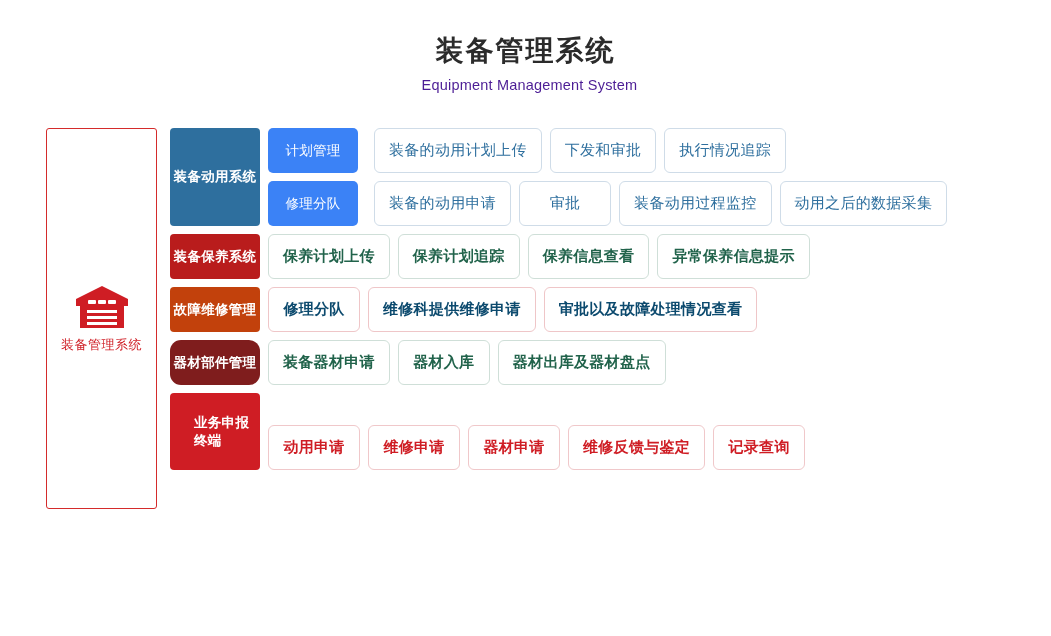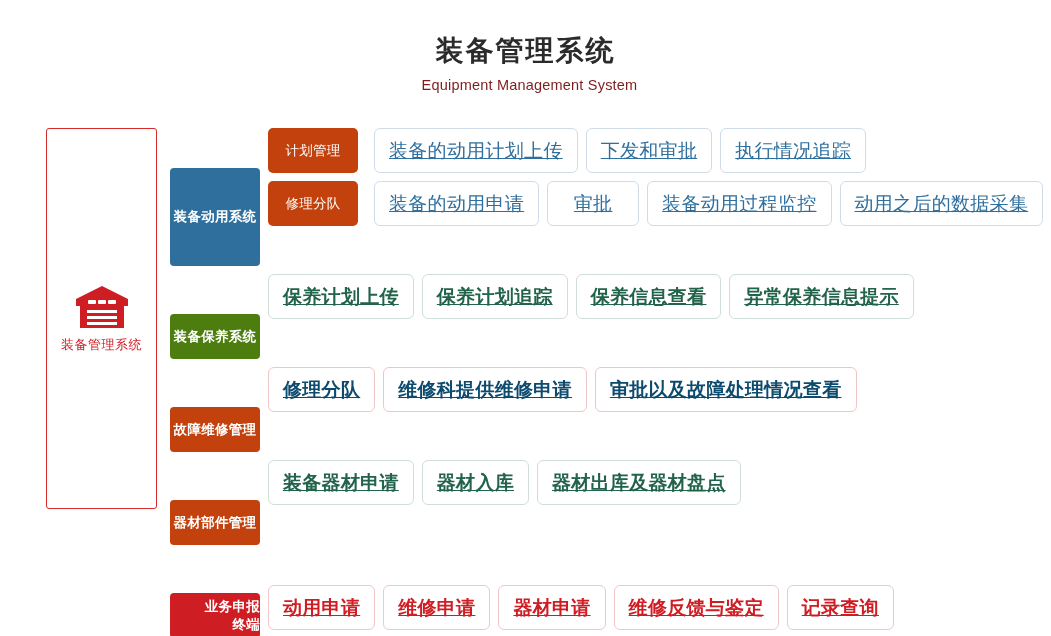--- a/index.html
+++ b/index.html
@@ -30,21 +30,21 @@
     margin: 0;
     font-size: 28px;
     font-weight: bold;
     color: #2b2b2b;
     letter-spacing: 2px;
     line-height: 1.2;
   }
   .header .subtitle {
     margin-top: 9px;
     font-size: 14.5px;
-    color: #7f1d1d;
+    color: #4c1d95;
     font-weight: normal;
     letter-spacing: 0.2px;
     margin-left: 8px;
   }
 
   
   .content {
     position: absolute;
     top: 128px;
     left: 0;
@@ -94,25 +94,24 @@
   .cat-btn {
     width: 90px;
     min-height: 45px;
     border-radius: 4px;
     color: #ffffff;
     font-size: 13.5px;
     font-weight: bold;
     display: flex;
     align-items: center;
     justify-content: center;
-    text-align: right;
+    text-align: left;
     flex: 0 0 auto;
     letter-spacing: 0.3px;
     box-sizing: border-box;
-    margin-top: 40px;
   }
   .cat-btn.tall { min-height: 98px; }
 
   
   .sub-btn {
     width: 90px;
     height: 45px;
     border-radius: 5px;
     color: #ffffff;
     font-size: 13.5px;
@@ -128,36 +127,35 @@
   
   .leaf-btn {
     height: 45px;
     border-radius: 6px;
     background: #ffffff;
     display: flex;
     align-items: center;
     justify-content: center;
     text-align: center;
     padding: 16px 14px;
-    font-size: 19px;
+    font-size: 15px;
     box-sizing: border-box;
     border: 1px solid #cfdce8;
     color: #2e6f9e;
     white-space: nowrap;
     letter-spacing: 0.3px;
     flex: 0 0 auto;
-    text-decoration: underline;
   }
 
   
   .c-blue      { background: #2e6f9e; }
-  .c-blue-sub  { background: #c2410c; }
+  .c-blue-sub  { background: #3b82f6; }
   .c-blue2     { background: #3b7cab; }
-  .c-green     { background: #4d7c0f; }
-  .c-green2    { background: #c2410c; }
+  .c-green     { background: #b91c1c; }
+  .c-green2    { background: #7f1d1d; border-radius: 11px; }
   .c-red       { background: #c2410c; }
   .c-red2      { background: #cf1d24; padding-left: 24px; }
 
   .leaf-blue  { border-color: #cfdce8; color: #2e6f9e; }
   .leaf-green { border-color: #cfdfd8; color: #21634b; }
   .leaf-red   { border-color: #efc6c8; color: #0c4a6e; font-weight: bold; }
   .leaf-red2  { border-color: #f0c8ca; color: #cf1d24; font-weight: bold; margin-top: 32px; }
 
   .leaf-green,
   .cat-btn.c-green, .cat-btn.c-green2 { font-weight: bold; }

